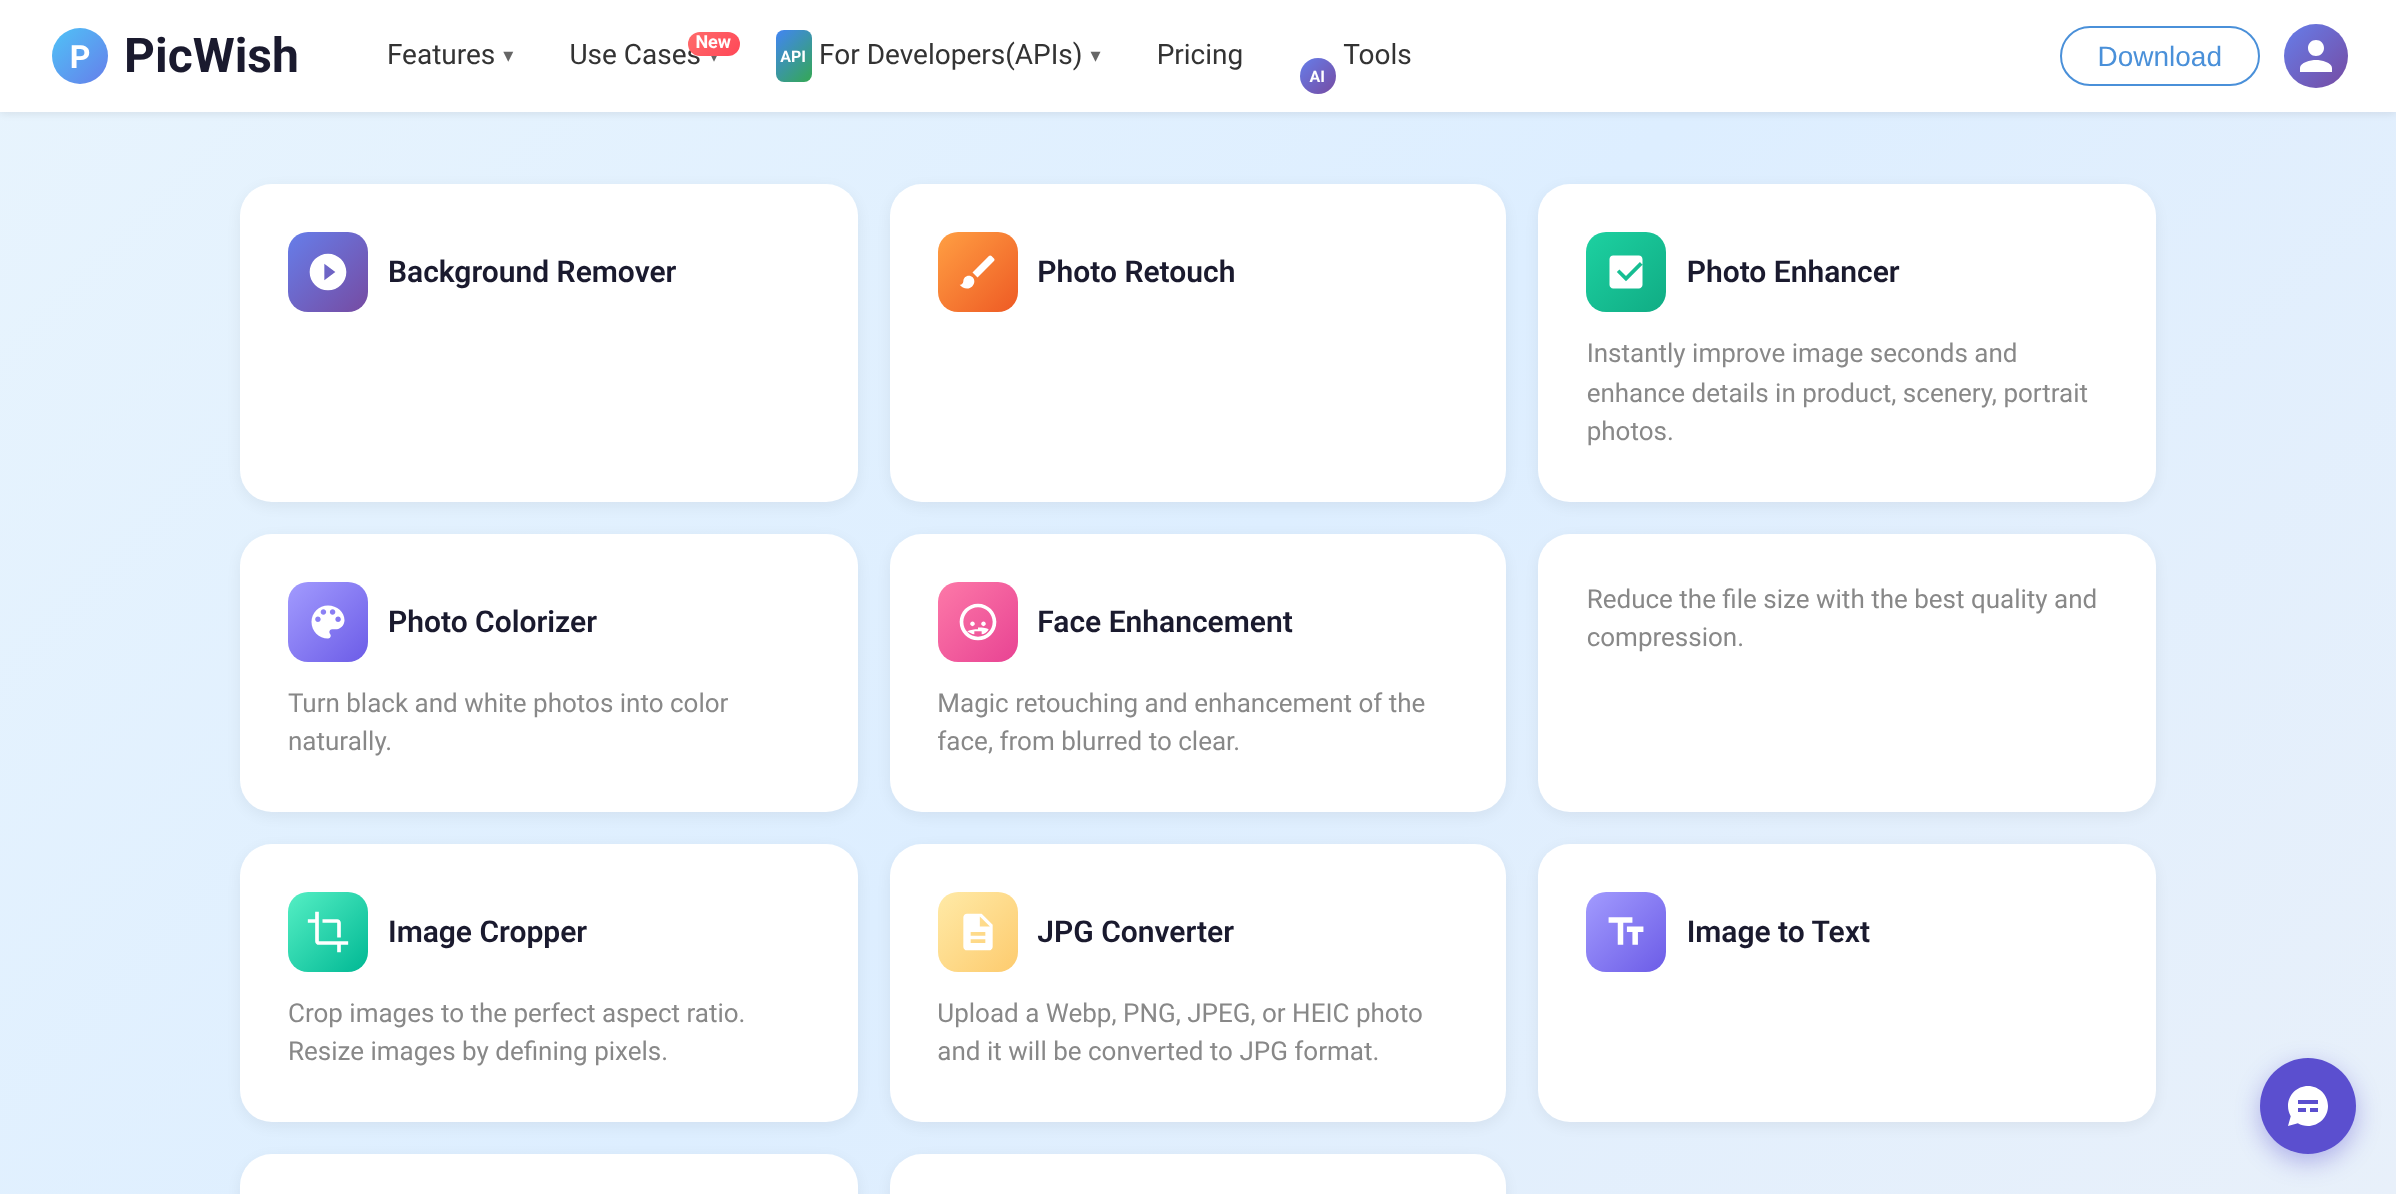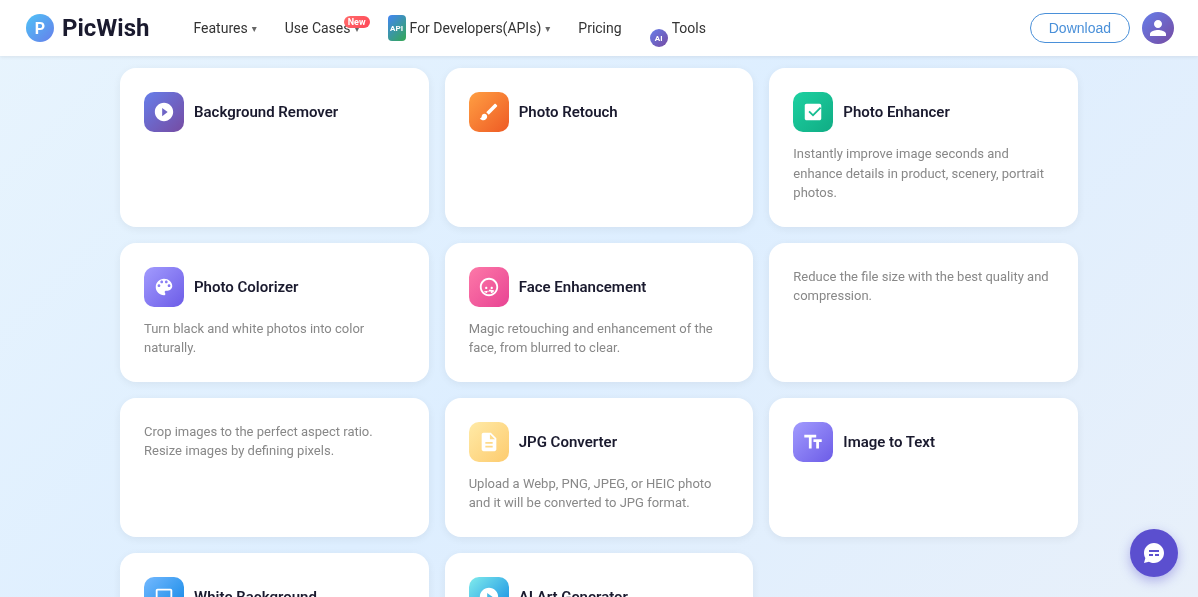--- a/index.html
+++ b/index.html
@@ -119,21 +119,21 @@
       display: flex;
       align-items: center;
       justify-content: center;
       cursor: pointer;
       overflow: hidden;
     }
     .user-avatar svg { width: 20px; height: 20px; fill: white; }
 
     
     .main-content {
-      padding: 12px 120px;
+      padding: 36px 120px;
       overflow-y: auto;
       height: calc(597px - 56px);
     }
 
     .tools-grid {
       display: grid;
       grid-template-columns: repeat(3, 1fr);
       gap: 16px;
     }
 
@@ -312,20 +312,28 @@
             </svg>
           </div>
           <span class="tool-name">Face Enhancement</span>
         </div>
         <p class="tool-desc">Magic retouching and enhancement of the face, from blurred to clear.</p>
       </div>
       <div class="tool-card">
         <p class="tool-desc">Reduce the file size with the best quality and compression.</p>
       </div>
       <div class="tool-card">
+        <div class="tool-card-header">
+          <div class="tool-icon icon-bg-cropper">
+            <svg viewBox="0 0 24 24" fill="white" width="22" height="22">
+              <path d="M17 15h2V7c0-1.1-.9-2-2-2H9v2h8v8zM7 17V1H5v4H1v2h4v10c0 1.1.9 2 2 2h10v4h2v-4h4v-2H7z"></path>
+            </svg>
+          </div>
+          <span class="tool-name">Image Cropper</span>
+        </div>
         <p class="tool-desc">Crop images to the perfect aspect ratio. Resize images by defining pixels.</p>
       </div>
       <div class="tool-card">
         <div class="tool-card-header">
           <div class="tool-icon icon-bg-jpg">
             <svg viewBox="0 0 24 24" fill="white" width="22" height="22">
               <path d="M14 2H6c-1.1 0-1.99.9-1.99 2L4 20c0 1.1.89 2 1.99 2H18c1.1 0 2-.9 2-2V8l-6-6zm2 16H8v-2h8v2zm0-4H8v-2h8v2zm-3-5V3.5L18.5 9H13z"></path>
             </svg>
           </div>
           <span class="tool-name">JPG Converter</span>

